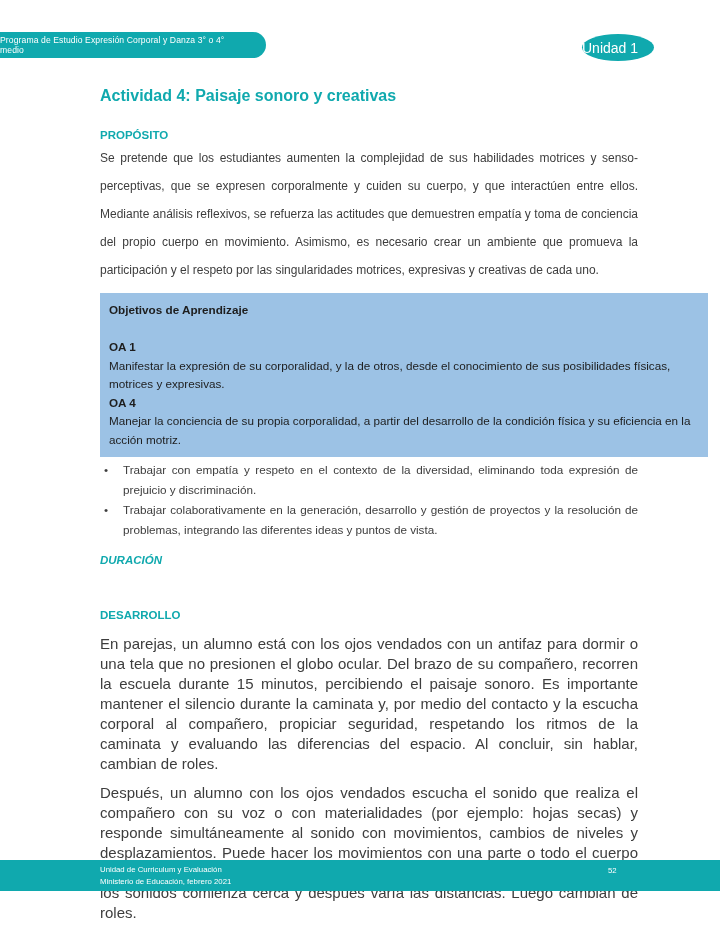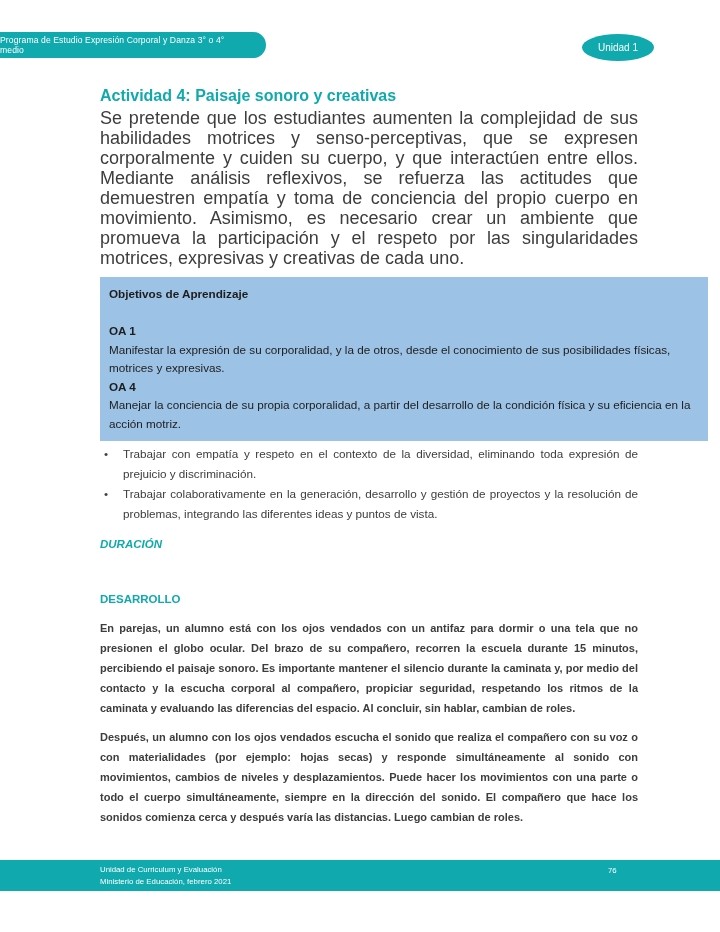--- a/index.html
+++ b/index.html
@@ -28,43 +28,43 @@
     color:#ffffff;font-size:8.6px;
     display:flex;align-items:center;justify-content:flex-end;
     padding-right:20px;box-sizing:border-box;
     letter-spacing:0.1px;
   }
   .unit-badge{
     position:absolute;top:34px;left:582px;
     width:72px;height:27px;
     background:var(--teal);
     border-radius:50%;
-    color:#ffffff;font-size:10px;
-    display:flex;align-items:center;justify-content:center;
+    color:#ffffff;font-size:14px;
+    display:flex;align-items:center;
   }
   
   .content{
     position:absolute;left:100px;top:0;
     width:538px;color:var(--body-text);
   }
   .activity-title{
     margin:86px 0 0 0;
     color:var(--teal);
     font-size:16px;font-weight:bold;line-height:20px;
   }
   .sec-heading{
     color:var(--teal);font-weight:bold;
     font-size:11.5px;line-height:14px;margin:0;
   }
   .mt-proposito{margin-top:22px;}
   .mt-actitudes{margin-top:20px;}
   .mt-duracion{margin-top:13px;font-style:italic;}
   .mt-desarrollo{margin-top:41px;}
   .body-text{
-    font-size:18px;line-height:20px;
+    font-size:12px;line-height:28px;
     text-align:justify;margin:2px 0 0 0;
   }
   .no-justify{text-align:left;}
   .blue-box{
     background:var(--blue-box);
     margin-top:9px;
     padding:8px 10px 8px 9px;
     box-sizing:border-box;width:608px;
     font-size:11.7px;line-height:18.5px;
     color:#1d1d1d;
@@ -74,21 +74,21 @@
   .blue-box p{margin:0;}
   ul.bullets{
     margin:3px 0 0 0;padding:0;list-style:none;
     font-size:11.7px;line-height:20px;text-align:justify;
   }
   ul.bullets li{position:relative;padding-left:23px;}
   ul.bullets li .bullet-glyph{
     position:absolute;left:4px;top:0;
   }
   .para{
-    font-size:11px;line-height:20px;text-align:justify;font-weight:bold;
+    font-size:15px;line-height:20px;text-align:justify;
   }
   .para-1{margin:12px 0 0 0;}
   .para-2{margin:9px 0 0 0;}
   
   .footer{
     position:absolute;left:0;top:860px;
     width:720px;height:31px;
     background:var(--teal);
     color:#ffffff;font-size:7.8px;line-height:11.5px;
     box-sizing:border-box;
@@ -108,20 +108,21 @@
   </div>
 
   <div class="unit-badge">
     <span>Unidad 1</span>
   </div>
 
   <div class="content">
 
     <h1 class="activity-title">Actividad 4: Paisaje sonoro y creativas</h1>
 
+    <h2 class="sec-heading mt-proposito">PROPÓSITO</h2>
     <p class="body-text">Se pretende que los estudiantes aumenten la complejidad de sus habilidades motrices y senso-perceptivas, que se expresen corporalmente y cuiden su cuerpo, y que interactúen entre ellos. Mediante análisis reflexivos, se refuerza las actitudes que demuestren empatía y toma de conciencia del propio cuerpo en movimiento. Asimismo, es necesario crear un ambiente que promueva la participación y el respeto por las singularidades motrices, expresivas y creativas de cada uno.</p>
 
     <div class="blue-box">
       <p class="bold">Objetivos de Aprendizaje</p>
       <div class="spacer"></div>
       <p class="bold">OA 1</p>
       <p>Manifestar la expresión de su corporalidad, y la de otros, desde el conocimiento de sus posibilidades físicas, motrices y expresivas.</p>
       <p class="bold">OA 4</p>
       <p>Manejar la conciencia de su propia corporalidad, a partir del desarrollo de la condición física y su eficiencia en la acción motriz.</p>
     </div>
@@ -141,16 +142,16 @@
 
     <h2 class="sec-heading mt-desarrollo">DESARROLLO</h2>
     <p class="para para-1">En parejas, un alumno está con los ojos vendados con un antifaz para dormir o una tela que no presionen el globo ocular. Del brazo de su compañero, recorren la escuela durante 15 minutos, percibiendo el paisaje sonoro. Es importante mantener el silencio durante la caminata y, por medio del contacto y la escucha corporal al compañero, propiciar seguridad, respetando los ritmos de la caminata y evaluando las diferencias del espacio. Al concluir, sin hablar, cambian de roles.</p>
     <p class="para para-2">Después, un alumno con los ojos vendados escucha el sonido que realiza el compañero con su voz o con materialidades (por ejemplo: hojas secas) y responde simultáneamente al sonido con movimientos, cambios de niveles y desplazamientos. Puede hacer los movimientos con una parte o todo el cuerpo simultáneamente, siempre en la dirección del sonido. El compañero que hace los sonidos comienza cerca y después varía las distancias. Luego cambian de roles.</p>
 
   </div>
 
   <div class="footer">
     <div>Unidad de Curriculum y Evaluación</div>
     <div>Ministerio de Educación, febrero 2021</div>
-    <span class="page-number">76</span>
+    <span class="page-number">52</span>
   </div>
 
 </div>
 
 </body></html>

